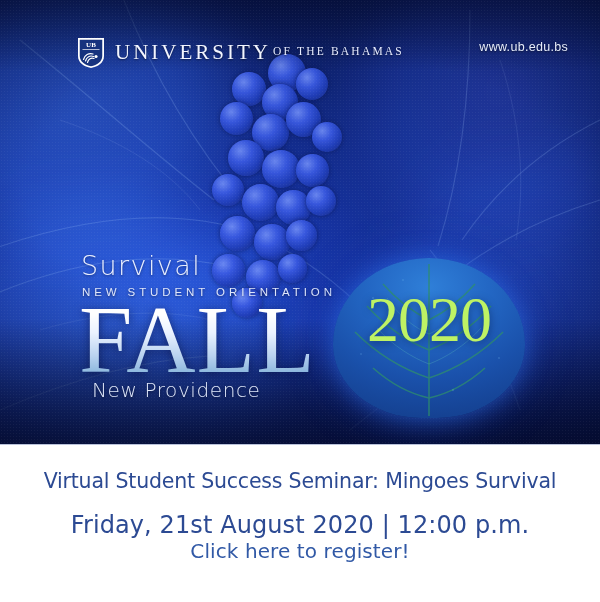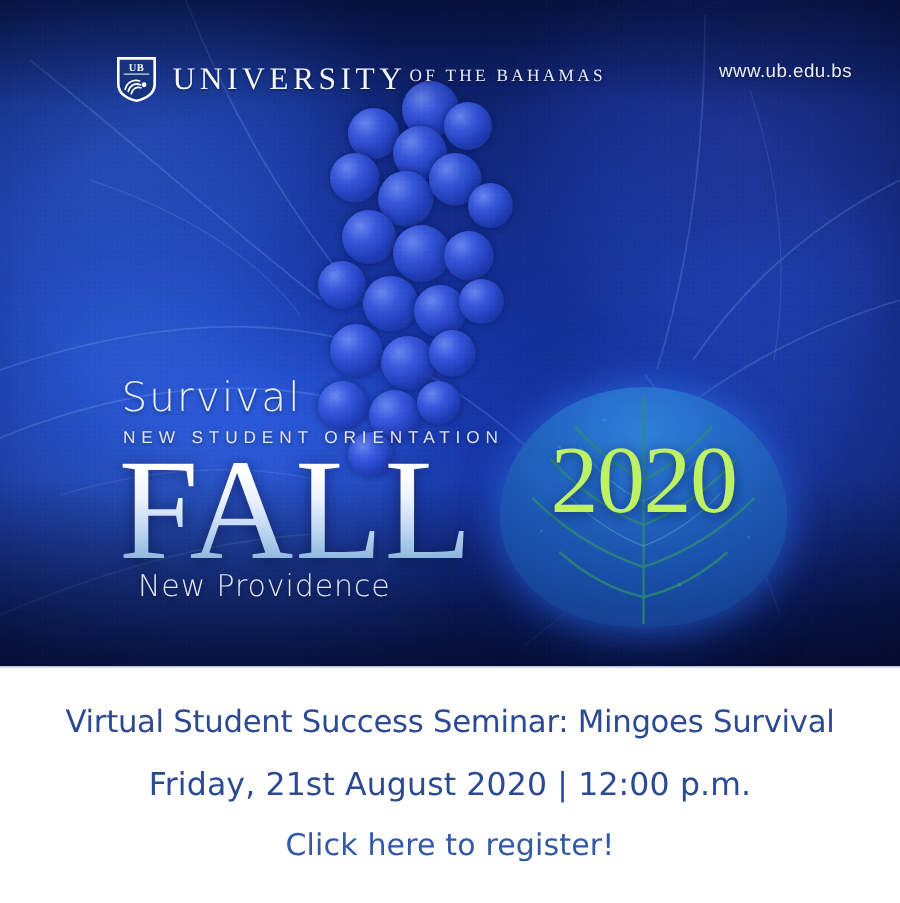--- a/index.html
+++ b/index.html
@@ -136,27 +136,27 @@
     display:flex;flex-direction:column;align-items:center;
     border-top:1px solid #b9c2da;
   }
   .cap-line1{
     font-family:"DejaVu Sans", sans-serif;
     font-size:20.5px;font-weight:400;color:#2c4a93;letter-spacing:-.2px;
     margin-top:24px;white-space:nowrap;
   }
   .cap-line2{
     font-family:"DejaVu Sans", sans-serif;
-    font-size:21px;font-weight:400;color:#2c4a93;letter-spacing:.1px;
+    font-size:24px;font-weight:400;color:#2c4a93;letter-spacing:.1px;
     margin-top:18px;white-space:nowrap;
   }
   .cap-line3{
     font-family:"DejaVu Sans", sans-serif;
     font-size:20px;font-weight:400;color:#3159a6;letter-spacing:.1px;
-    margin-top:16px;white-space:nowrap;cursor:pointer;
+    white-space:nowrap;cursor:pointer;
   }
 </style>
 </head>
 <body>
 
 <div class="poster">
 
   <div class="hero">
     <div class="hero-base"></div>
 

